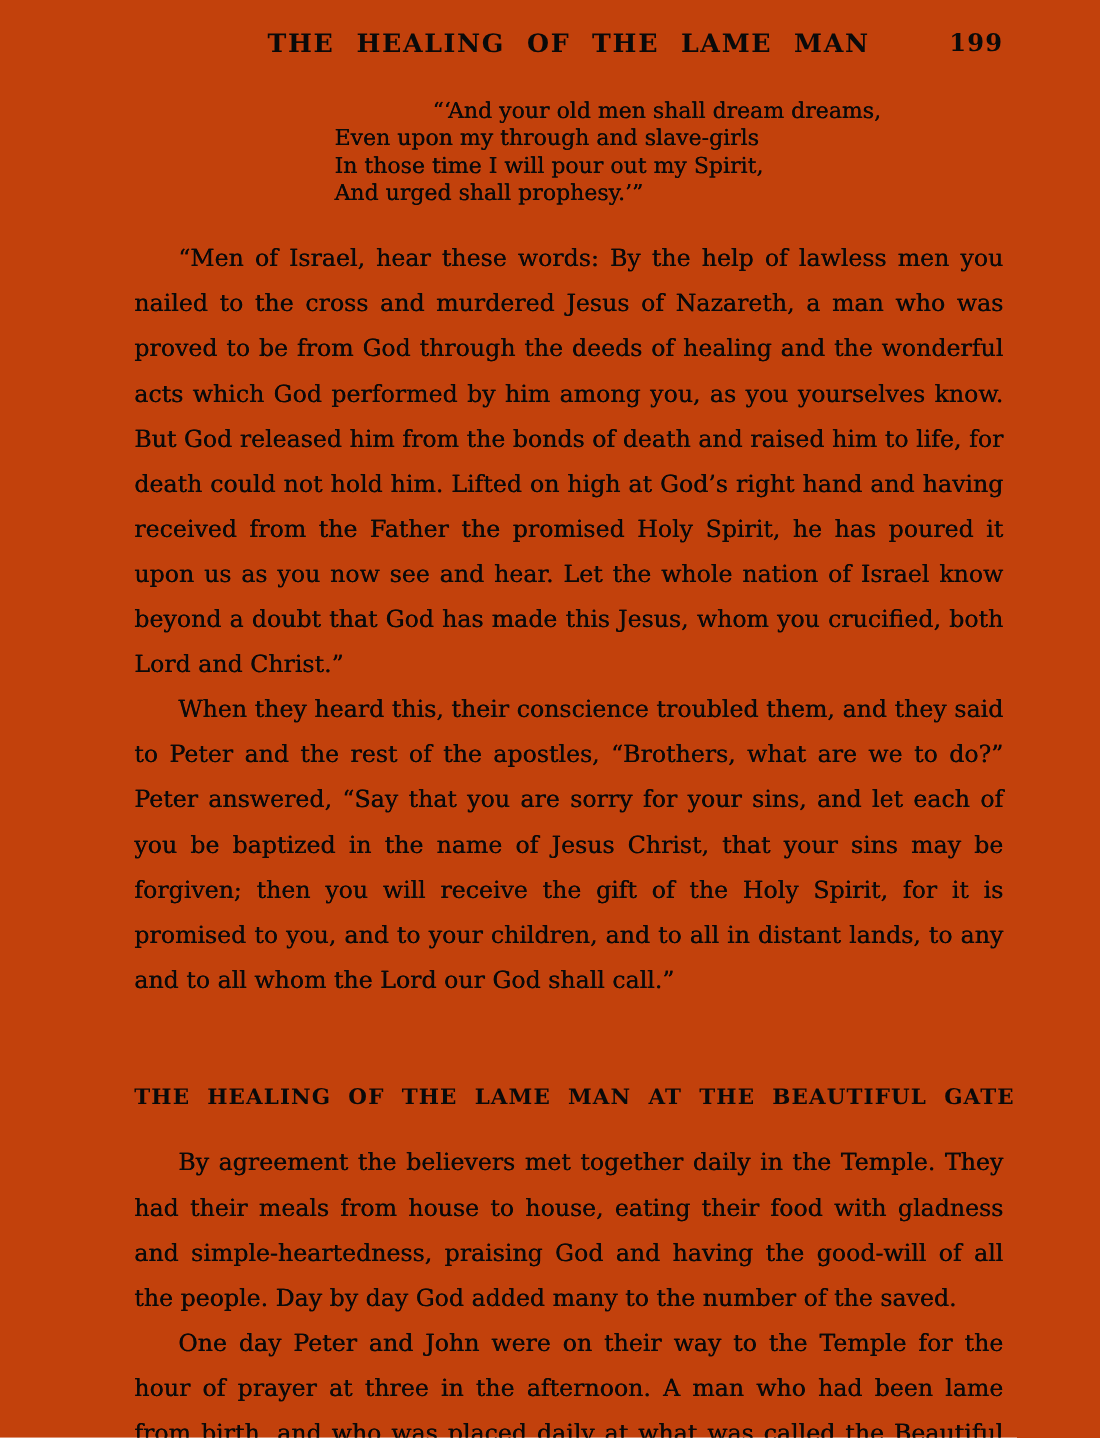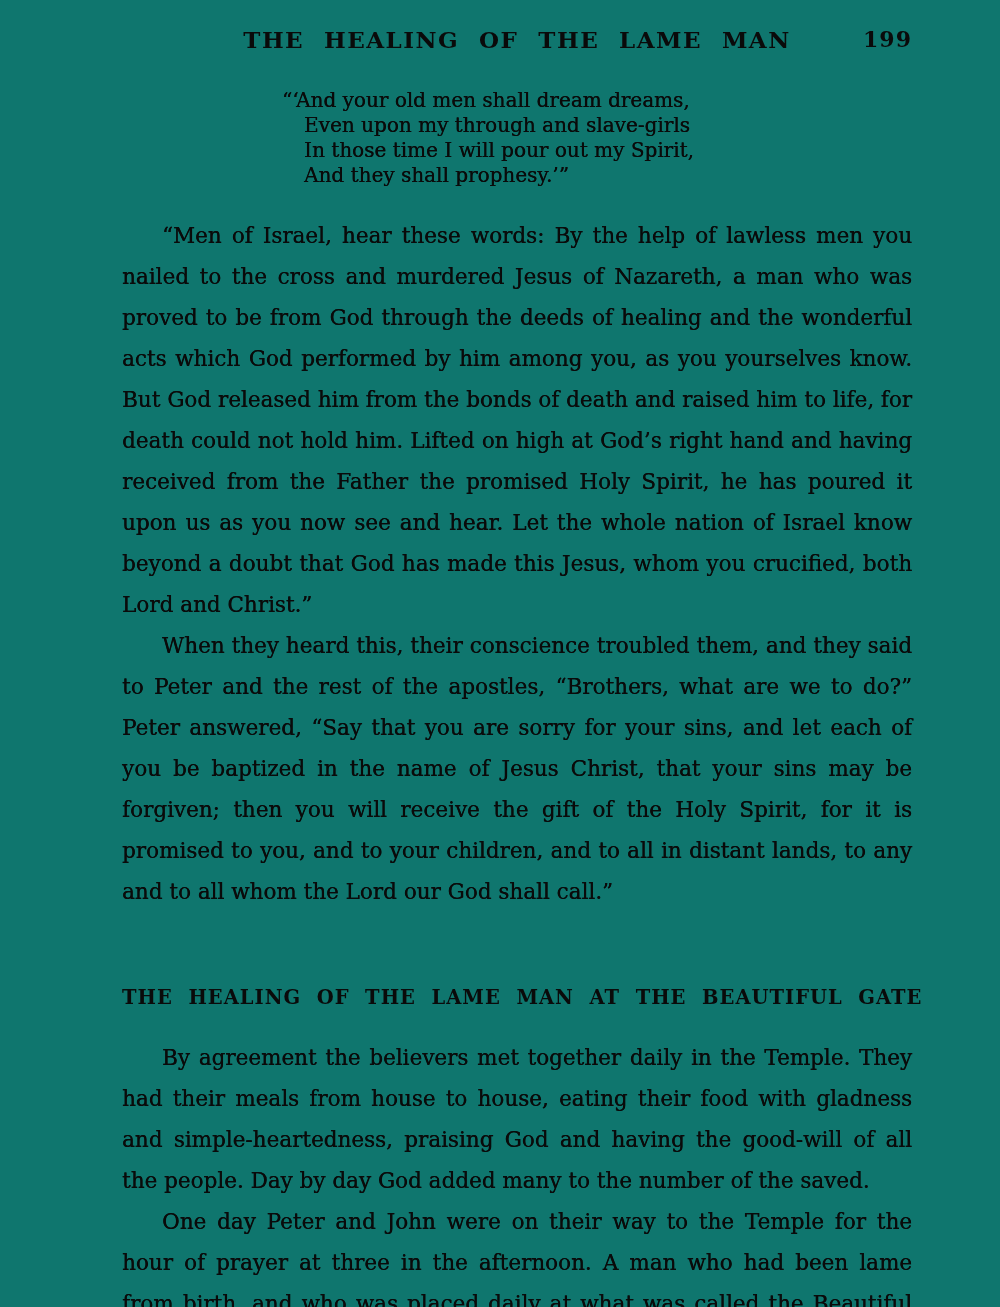--- a/index.html
+++ b/index.html
@@ -5,21 +5,21 @@
   html, body {
     margin: 0;
     padding: 0;
     background: #ffffff;
   }
   .page {
     position: relative;
     width: 1000px;
     height: 1307px;
     margin: 0 auto;
-    background: #0f766e;
+    background: #c2410c;
     color: #0a0a0a;
     font-family: "DejaVu Serif", "Liberation Serif", serif;
     box-sizing: border-box;
     padding: 26px 88px 0 122px;
     overflow: hidden;
   }
   .text-col { position: relative; }
 
   
   .header {
@@ -44,21 +44,21 @@
   }
 
   
   .verse {
     margin: 26px 0 0 160px;
     font-size: 20px;
     line-height: 25px;
     text-shadow: 0.3px 0 0 currentColor;
   }
   .verse-line { padding-left: 22px; }
-  .verse-line.first { padding-left: 0; }
+  .verse-line.first { padding-left: 0; text-align: center; }
 
   
   .body-para {
     margin: 0;
     font-size: 21.5px;
     line-height: 41px;
     text-align: justify;
     text-indent: 40px;
     text-shadow: 0.3px 0 0 currentColor;
   }
@@ -84,21 +84,21 @@
 
     <div class="header">
       <div class="running-title">THE HEALING OF THE LAME MAN</div>
       <div class="page-number">199</div>
     </div>
 
     <div class="verse">
       <div class="verse-line first">“‘And your old men shall dream dreams,</div>
       <div class="verse-line">Even upon my through and slave-girls</div>
       <div class="verse-line">In those time I will pour out my Spirit,</div>
-      <div class="verse-line">And they shall prophesy.’”</div>
+      <div class="verse-line">And urged shall prophesy.’”</div>
     </div>
 
     <p class="body-para after-verse">“Men of Israel, hear these words: By the help of lawless men you nailed to the cross and murdered Jesus of Nazareth, a man who was proved to be from God through the deeds of healing and the wonderful acts which God performed by him among you, as you yourselves know. But God released him from the bonds of death and raised him to life, for death could not hold him. Lifted on high at God’s right hand and having received from the Father the promised Holy Spirit, he has poured it upon us as you now see and hear. Let the whole nation of Israel know beyond a doubt that God has made this Jesus, whom you crucified, both Lord and Christ.”</p>
 
     <p class="body-para">When they heard this, their conscience troubled them, and they said to Peter and the rest of the apostles, “Brothers, what are we to do?” Peter answered, “Say that you are sorry for your sins, and let each of you be baptized in the name of Jesus Christ, that your sins may be forgiven; then you will receive the gift of the Holy Spirit, for it is promised to you, and to your children, and to all in distant lands, to any and to all whom the Lord our God shall call.”</p>
 
 
     <h2 class="section-heading">THE HEALING OF THE LAME MAN AT THE BEAUTIFUL GATE</h2>
 
     <p class="body-para">By agreement the believers met together daily in the Temple. They had their meals from house to house, eating their food with gladness and simple-heartedness, praising God and having the good-will of all the people. Day by day God added many to the number of the saved.</p>

